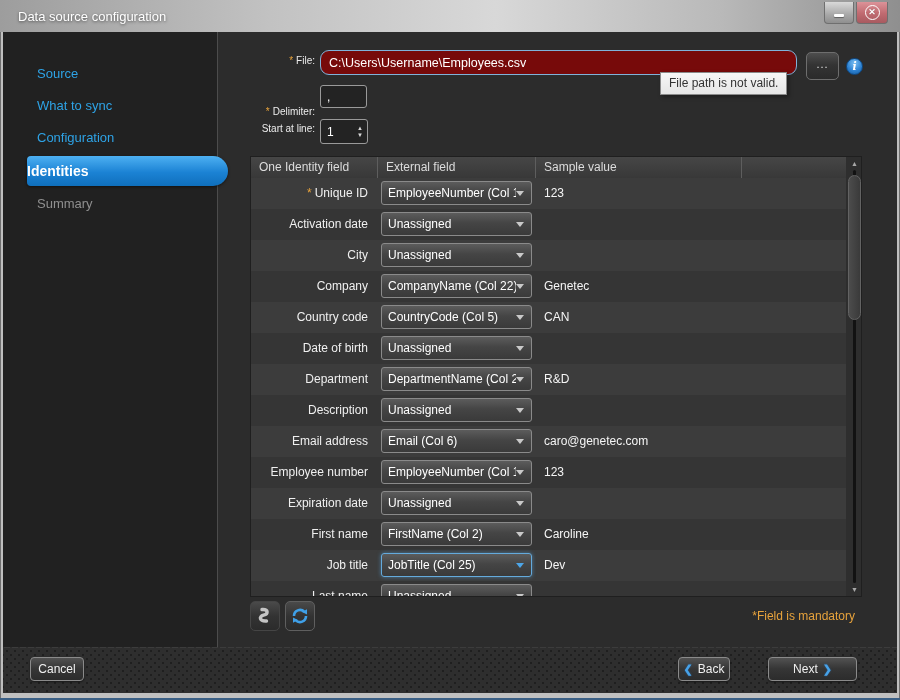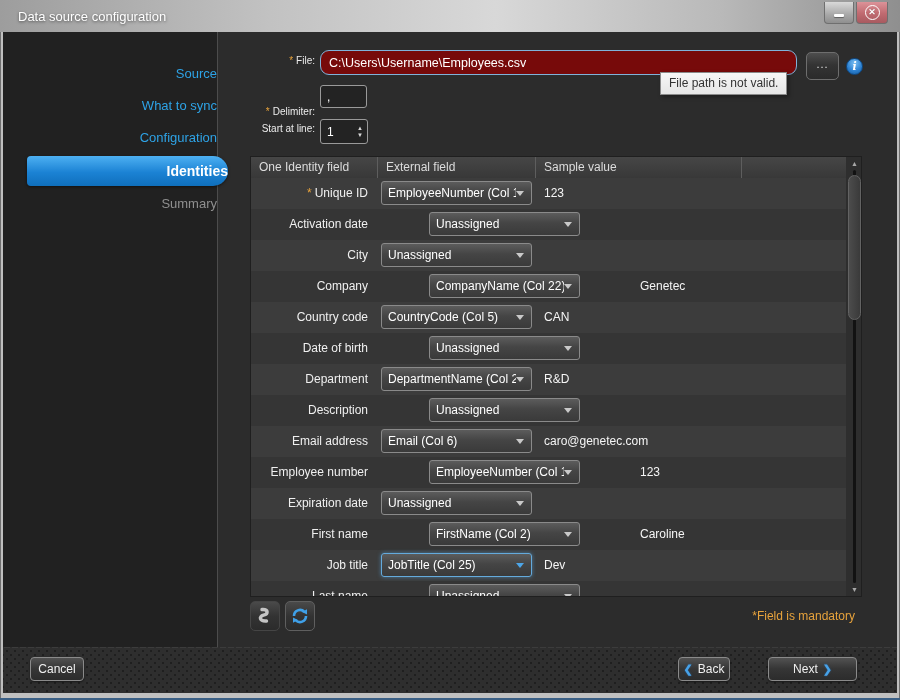--- a/index.html
+++ b/index.html
@@ -24,21 +24,21 @@
   .btn-close .x-circle { width:15px; height:15px; border:1.5px solid #fff; border-radius:50%;
       color:#fff; font-size:9px; line-height:12px; text-align:center; font-weight:bold;
       text-shadow:0 0 1px rgba(0,0,0,.4); }
 
   
   .content { position:absolute; left:3px; top:32px; width:894px; height:661px;
       background:#2c2c2c; overflow:hidden; }
 
   
   .sidebar { position:absolute; left:0; top:0; width:215px; bottom:46px;
-      background:#212121; border-right:1px solid #4c4c4c; overflow:visible; z-index:5;text-align:right; }
+      background:#212121; border-right:1px solid #4c4c4c; overflow:visible; z-index:5; }
   .nav-item { position:relative; font-size:13px; padding-left:34px; height:32px;
       line-height:32px; white-space:nowrap; }
   .nav-item.link { color:#2ea3e6; cursor:pointer; }
   .nav-item.disabled { color:#8f8f8f; }
   .nav-item.selected { color:#ffffff; font-weight:bold; font-size:14px;
       margin:2px 0 2px 24px; padding-left:0; height:30px; line-height:30px; width:201px;
       background:linear-gradient(180deg,#4db0f2,#1b82d4 55%,#0f6fbc);
       border-radius:4px 15px 15px 4px; box-shadow:0 1px 3px rgba(0,0,0,.5); z-index:6; }
   .sidebar-pad { height:26px; }
 
@@ -78,21 +78,21 @@
       display:flex; border:1px solid #1f1f1f; background:#313131; }
   .table-main { width:595px; display:flex; flex-direction:column; }
   .thead { display:grid; grid-template-columns:127px 158px 206px 104px; height:21px;
       background:linear-gradient(#464646,#383838); }
   .th { font-size:12px; color:#dcdcdc; line-height:20px; padding-left:8px;
       border-right:1px solid #5e5e5e; overflow:hidden; white-space:nowrap; }
   .th:last-child { border-right:none; }
   .tbody { height:420px; overflow:hidden; }
   .trow { display:grid; grid-template-columns:127px 158px 206px 104px; height:31px; align-items:center; }
   .trow.odd { background:#3c3c3c; }
-  .trow.even { background:#353535;gap:48px; }
+  .trow.even { background:#353535; }
   .c1 { text-align:right; padding-right:10px; font-size:12px; color:#f0f0f0; white-space:nowrap; }
   .c2 { display:flex; align-items:center; }
   .c3 { padding-left:8px; font-size:12px; color:#f5f5f5; white-space:nowrap; }
   .dropdown { display:flex; align-items:center; width:151px; height:24px; margin-left:3px;
       background:linear-gradient(#5c5c5c,#454545 45%,#3a3a3a); border:1px solid #8a8a8a;
       border-radius:3px; cursor:pointer; }
   .dropdown.focused { border-color:#64aadc; box-shadow:0 0 4px rgba(90,170,230,.55); }
   .dd-value { flex:1; font-size:12px; color:#ffffff; padding-left:6px; white-space:nowrap; overflow:hidden; }
   .dd-arrow { width:0; height:0; border-left:4px solid transparent; border-right:4px solid transparent;
       border-top:5px solid #c9c9c9; margin-right:7px; }

